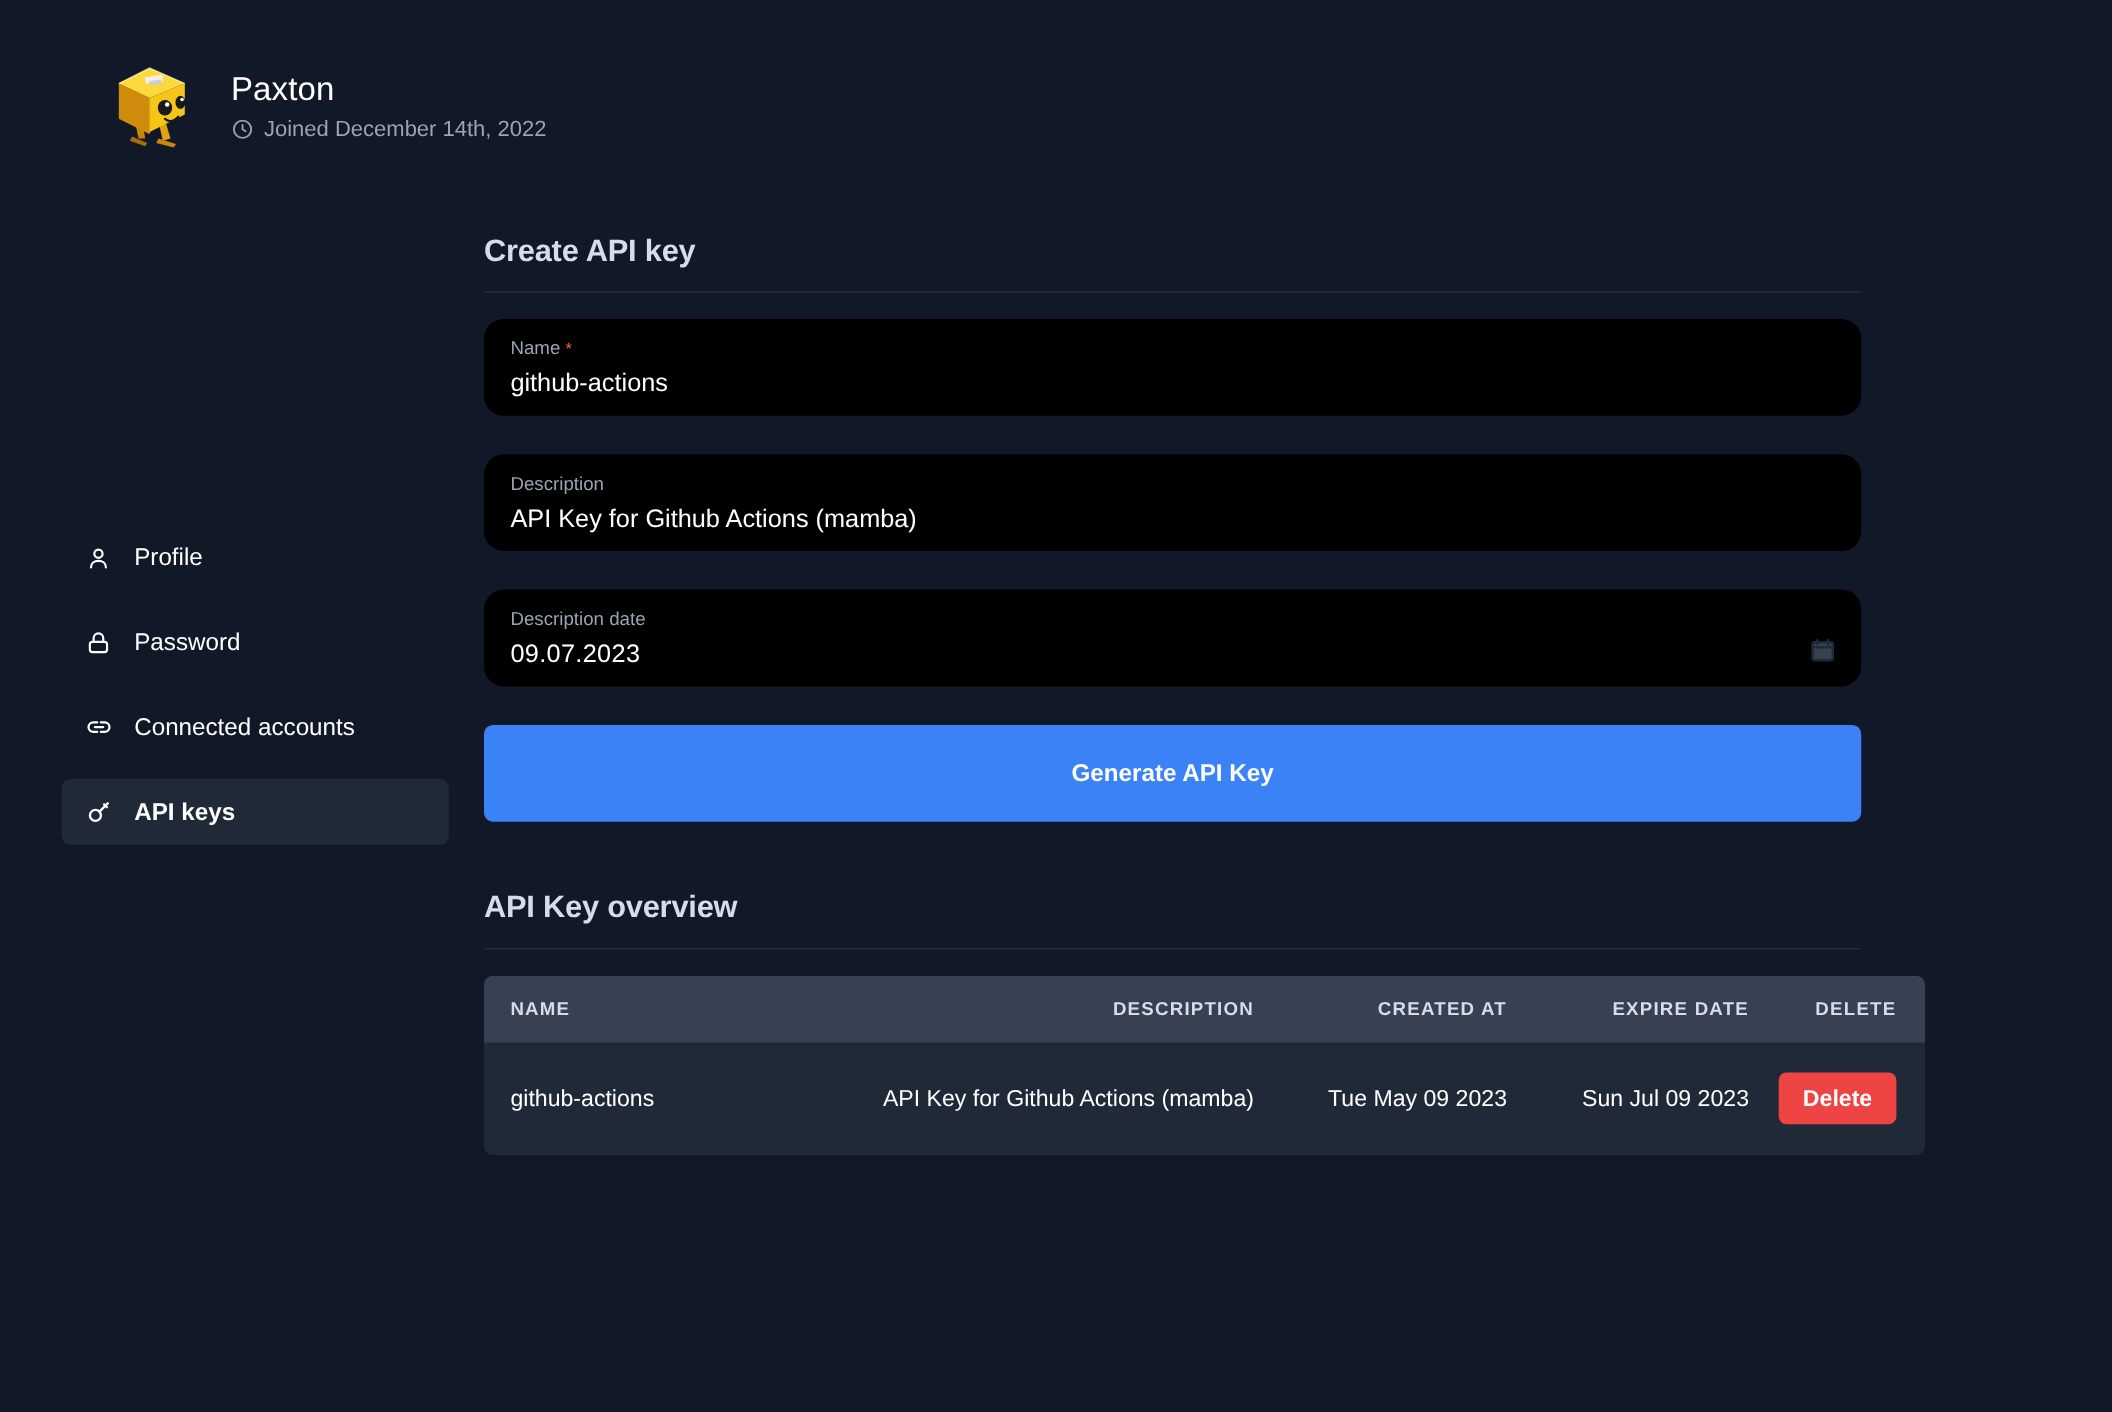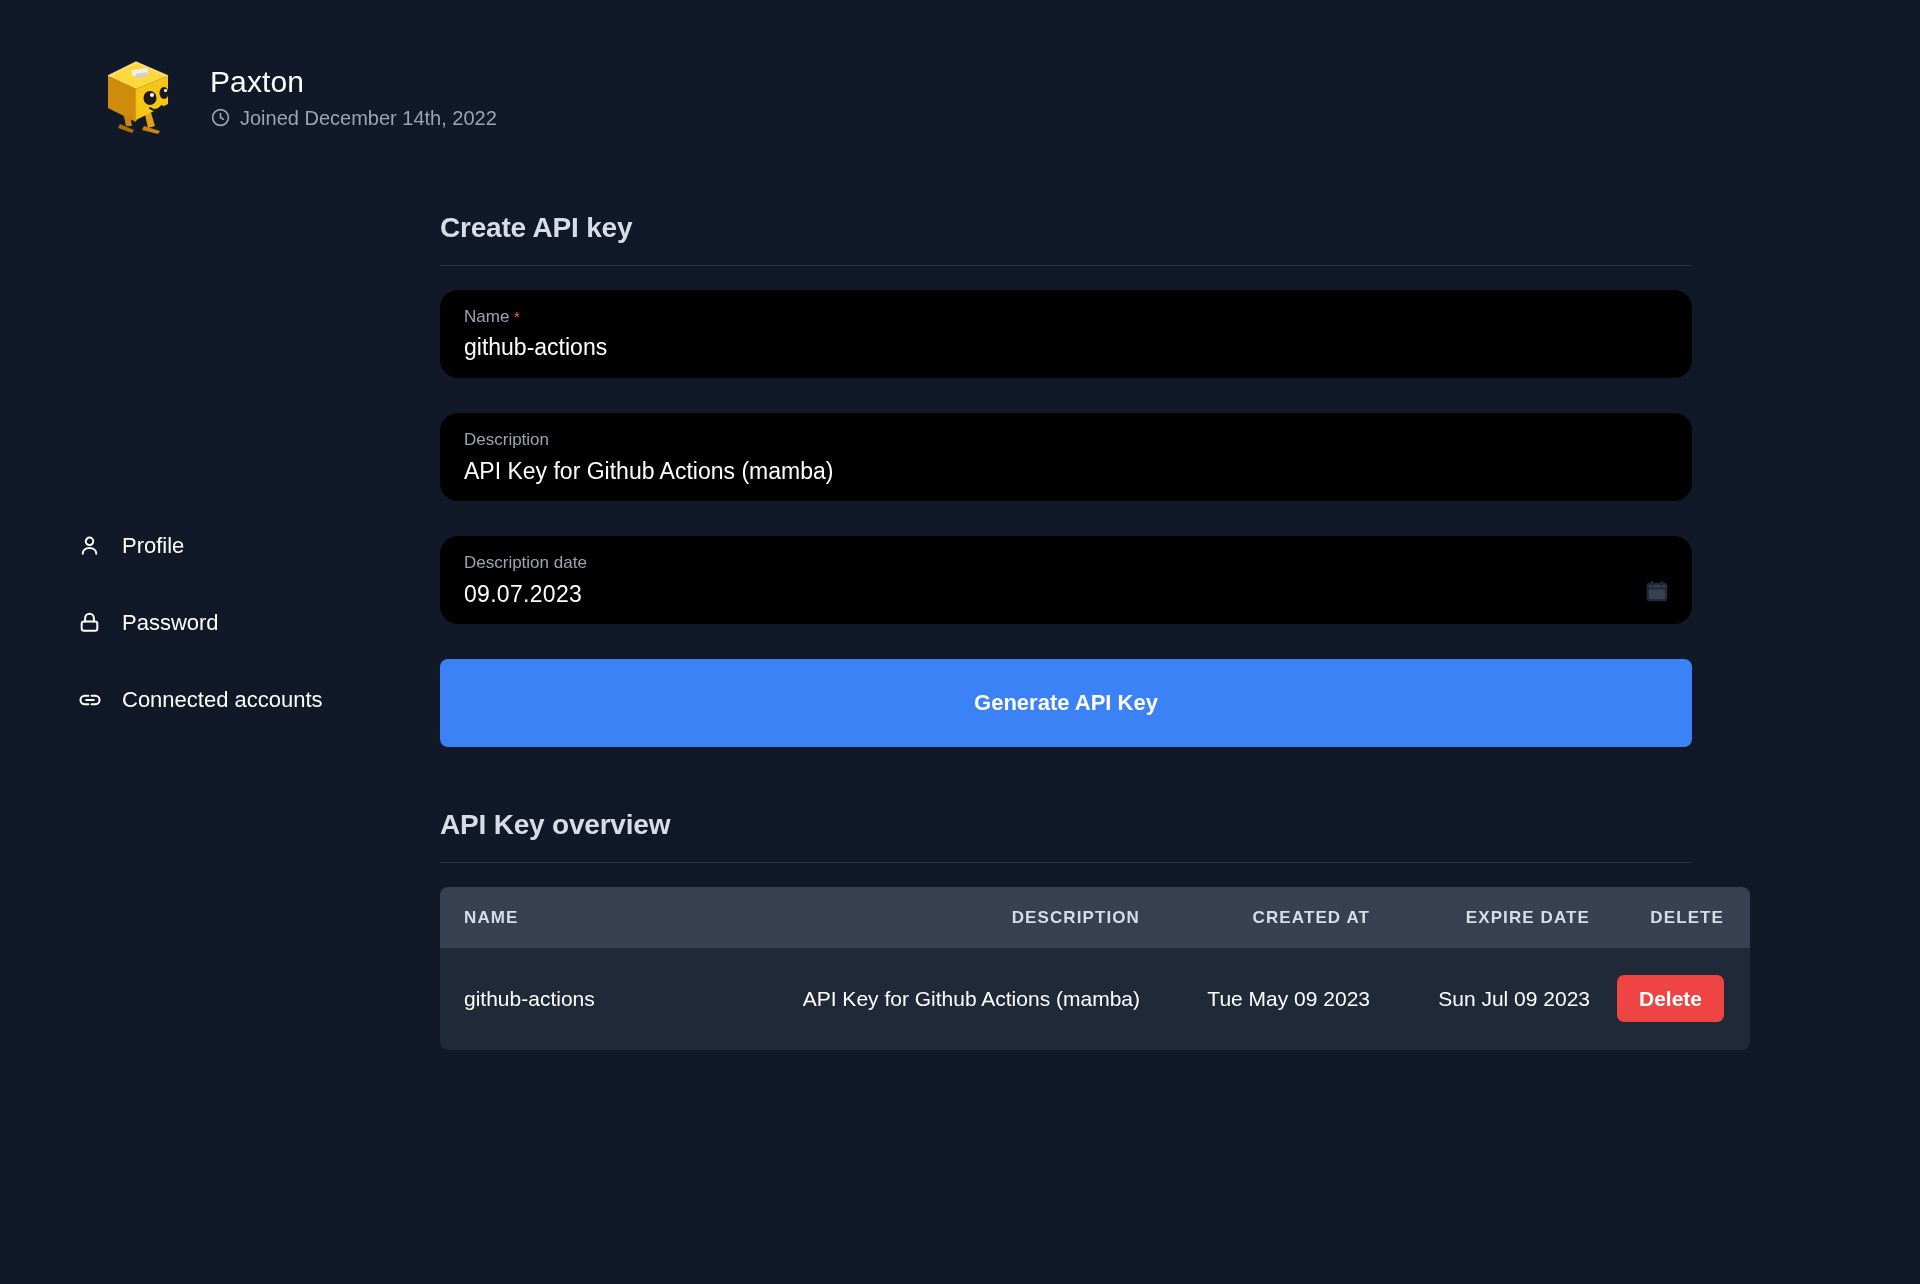--- a/index.html
+++ b/index.html
@@ -273,20 +273,30 @@
         <span class="ic">
           <svg width="26" height="26" viewBox="0 0 24 24" fill="none" stroke="#ffffff" stroke-width="1.9" stroke-linecap="round" stroke-linejoin="round">
             <path d="M10.5 8 H7.2 A4 4 0 0 0 7.2 16 H10.5"></path>
             <path d="M13.5 8 H16.8 A4 4 0 0 1 16.8 16 H13.5"></path>
             <path d="M8.5 12 H15.5"></path>
           </svg>
         </span>
         <span class="label">Connected accounts</span>
       </div>
 
+      <div class="nav-item active">
+        <span class="ic">
+          <svg width="26" height="26" viewBox="0 0 24 24" fill="none" stroke="#ffffff" stroke-width="2" stroke-linecap="round" stroke-linejoin="round">
+            <circle cx="9" cy="15" r="4.6"></circle>
+            <path d="M12.4 11.8 L19.4 4.8"></path>
+            <path d="M16.3 5.8 L18.6 8.1"></path>
+          </svg>
+        </span>
+        <span class="label">API keys</span>
+      </div>
 
     </nav>
 
     <main class="main">
 
       <h2 class="section-title">Create API key</h2>
       <div class="rule"></div>
 
       <div class="field">
         <div class="field-label">

